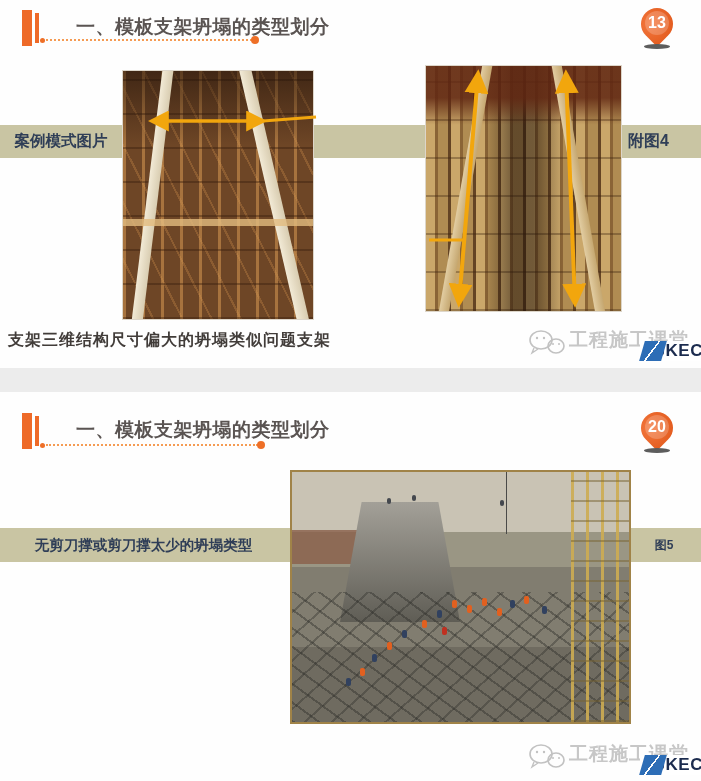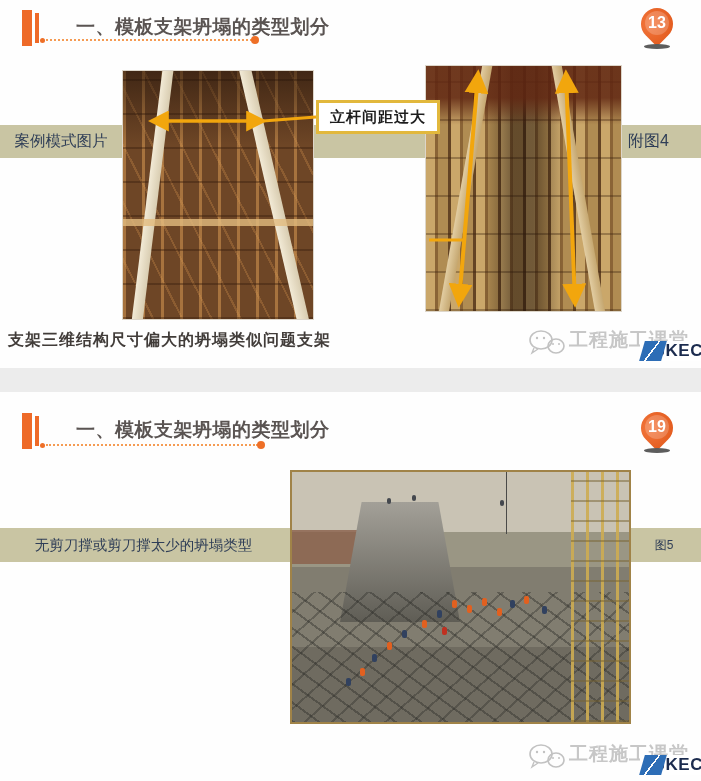--- a/index.html
+++ b/index.html
@@ -23,21 +23,21 @@
   .pin-body{position:absolute;width:32px;height:32px;border-radius:50% 50% 50% 0;
     background:radial-gradient(circle at 35% 35%, #f4783e, #df5517);transform:rotate(-45deg);}
   .pin-circle{position:absolute;width:24px;height:24px;border-radius:50%;
     background:rgba(255,255,255,0.2);color:#fff;font-size:16px;font-weight:700;
     display:flex;align-items:center;justify-content:center;}
   .pin-shadow{position:absolute;width:26px;height:5px;border-radius:50%;background:#5d5d5d;}
 
   
   .band{position:absolute;left:0;width:701px;background:#c9c5a3;z-index:1;}
   .band-label{position:absolute;top:0;height:100%;display:flex;align-items:center;
-    font-weight:400;color:#2f3e57;}
+    font-weight:700;color:#2f3e57;}
 
   
   .photo{position:absolute;z-index:2;overflow:hidden;}
   .photo1{left:122px;top:70px;width:190px;height:248px;border:1px solid #ddd6ca;background:
     linear-gradient(180deg, rgba(28,14,7,.55), rgba(28,14,7,0) 30%),
     repeating-linear-gradient(0deg, rgba(50,25,10,.38) 0 2px, transparent 2px 34px),
     repeating-linear-gradient(90deg, rgba(214,152,82,.55) 0 3px, transparent 3px 19px),
     repeating-linear-gradient(63deg, rgba(196,134,70,.35) 0 2px, transparent 2px 26px),
     #6e4626;}
   .brace{position:absolute;background:linear-gradient(90deg,#f2ead6,#d8ccb0);}
@@ -135,21 +135,20 @@
           <path d="M0 0 L10 5 L0 10 z" fill="#f2a60d"></path>
         </marker>
       </defs>
       <line x1="152" y1="121" x2="263" y2="121" stroke="#f2a60d" stroke-width="3.5" marker-start="url(#ah)" marker-end="url(#ah)"></line>
       <line x1="263" y1="121" x2="316" y2="117" stroke="#f2a60d" stroke-width="3"></line>
       <line x1="429" y1="240" x2="466" y2="240" stroke="#f2a60d" stroke-width="3"></line>
       <line x1="478" y1="74" x2="459" y2="303" stroke="#f2a60d" stroke-width="4" marker-start="url(#ah)" marker-end="url(#ah)"></line>
       <line x1="566" y1="74" x2="575" y2="303" stroke="#f2a60d" stroke-width="4" marker-start="url(#ah)" marker-end="url(#ah)"></line>
     </svg>
 
-    <div class="callout callout1">立杆间距过大</div>
 
     <p class="caption">支架三维结构尺寸偏大的坍塌类似问题支架</p>
 
     <div class="logo" style="left:527px;top:324px;">
       <svg width="38" height="30" style="position:absolute;left:0;top:4px;">
         <ellipse cx="14" cy="12" rx="11" ry="9" fill="none" stroke="#c2c2c2" stroke-width="1.6"></ellipse>
         <circle cx="10" cy="10" r="1.2" fill="#c2c2c2"></circle>
         <circle cx="17" cy="10" r="1.2" fill="#c2c2c2"></circle>
         <path d="M7 20 L5 25 L11 21" fill="none" stroke="#c2c2c2" stroke-width="1.4"></path>
         <ellipse cx="29" cy="18" rx="8" ry="7" fill="none" stroke="#c2c2c2" stroke-width="1.6"></ellipse>
@@ -168,21 +167,21 @@
 
   <section class="slide slide2">
     <div class="bar-thick" style="left:22px;top:21px;"></div>
     <div class="bar-thin" style="left:35px;top:24px;"></div>
     <h1 class="slide-title" style="left:76px;top:25px;">一、模板支架坍塌的类型划分</h1>
     <div class="dotted-line" style="left:46px;top:52px;width:212px;"></div>
     <span class="dot dot-s" style="left:40px;top:51px;"></span>
     <span class="dot dot-b" style="left:257px;top:49px;"></span>
 
     <div class="pin-body" style="left:641px;top:20px;"></div>
-    <div class="pin-circle" style="left:645px;top:23px;">19</div>
+    <div class="pin-circle" style="left:645px;top:23px;">20</div>
     <div class="pin-shadow" style="left:644px;top:56px;"></div>
 
     <div class="band" style="top:136px;height:34px;">
       <div class="band-label" style="left:0;width:287px;justify-content:center;font-size:14.5px;">无剪刀撑或剪刀撑太少的坍塌类型</div>
       <div class="band-label" style="left:627px;width:74px;justify-content:center;font-size:12px;">图5</div>
     </div>
 
 
     <figure class="photo photo3" style="margin:0;">
       <div class="p3-wall"></div>

